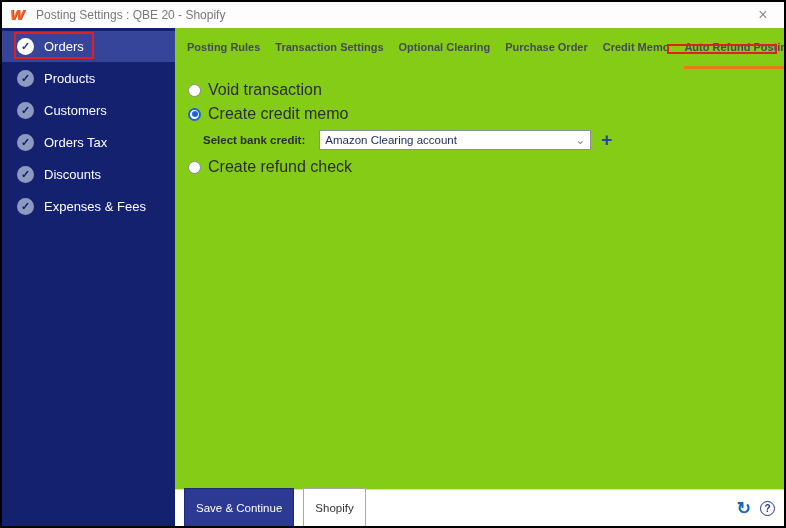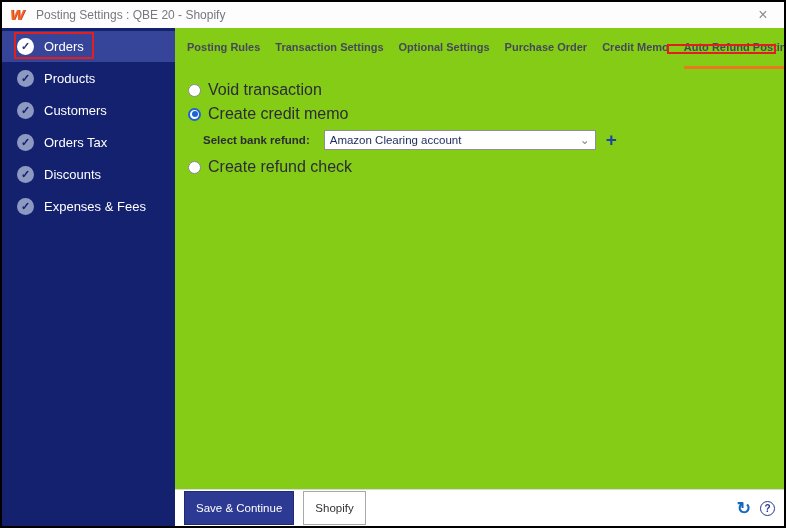--- a/index.html
+++ b/index.html
@@ -88,21 +88,21 @@
     margin-left:10px; color:#2145a5; font-weight:bold; font-size:19px;
     line-height:18px; cursor:pointer;
   }
 
   
   .footer{
     position:absolute; left:0; right:0; bottom:0; height:37px;
     border-top:1px solid #d9d9d9; display:flex; align-items:center;
     padding:0 9px; background:#fff;
   }
-  .btn{ font-size:11.5px; height:34px; padding:0 11px; cursor:pointer;
+  .btn{ font-size:11.5px; height:40px; padding:0 11px; cursor:pointer;
         display:flex; align-items:center; }
   .btn.primary{
     background:#2d3a94; color:#fff; border:1px solid #1e2b73;
   }
   .btn.secondary{
     background:#fff; color:#333; border:1px solid #a9a9a9; margin-left:9px;
   }
   .footer-icons{ margin-left:auto; display:flex; align-items:center; gap:9px; }
   .refresh{ color:#1566c0; font-size:17px; font-weight:bold; cursor:pointer; line-height:17px; }
   .help{
@@ -157,21 +157,21 @@
         <div>Expenses &amp; Fees</div>
       </div>
 
     </div>
 
     <div class="main">
 
       <div class="tabbar">
         <div class="tab">Posting Rules</div>
         <div class="tab">Transaction Settings</div>
-        <div class="tab">Optional Settings</div>
+        <div class="tab">Optional Clearing</div>
         <div class="tab">Purchase Order</div>
         <div class="tab">Credit Memo</div>
         <div class="tab active">
           <span>Auto Refund Posting</span>
           <div class="annotation tab"></div>
         </div>
       </div>
 
       <div class="content">
 
@@ -179,21 +179,21 @@
           <div class="radio"></div>
           <div class="opt-label">Void transaction</div>
         </div>
 
         <div class="opt-row">
           <div class="radio checked"></div>
           <div class="opt-label">Create credit memo</div>
         </div>
 
         <div class="bank-row">
-          <div class="bank-label">Select bank refund:</div>
+          <div class="bank-label">Select bank credit:</div>
           <div class="dropdown">
             <div class="value">Amazon Clearing account</div>
             <div class="chev">⌄</div>
           </div>
           <div class="plus-btn">+</div>
         </div>
 
         <div class="opt-row">
           <div class="radio"></div>
           <div class="opt-label">Create refund check</div>

